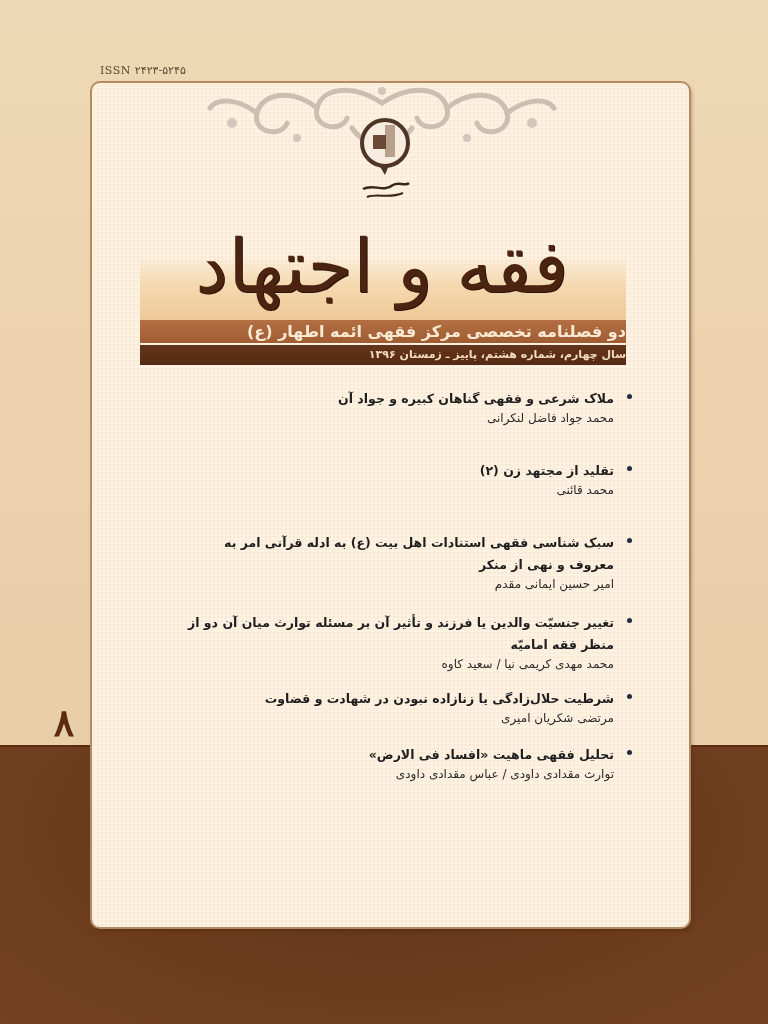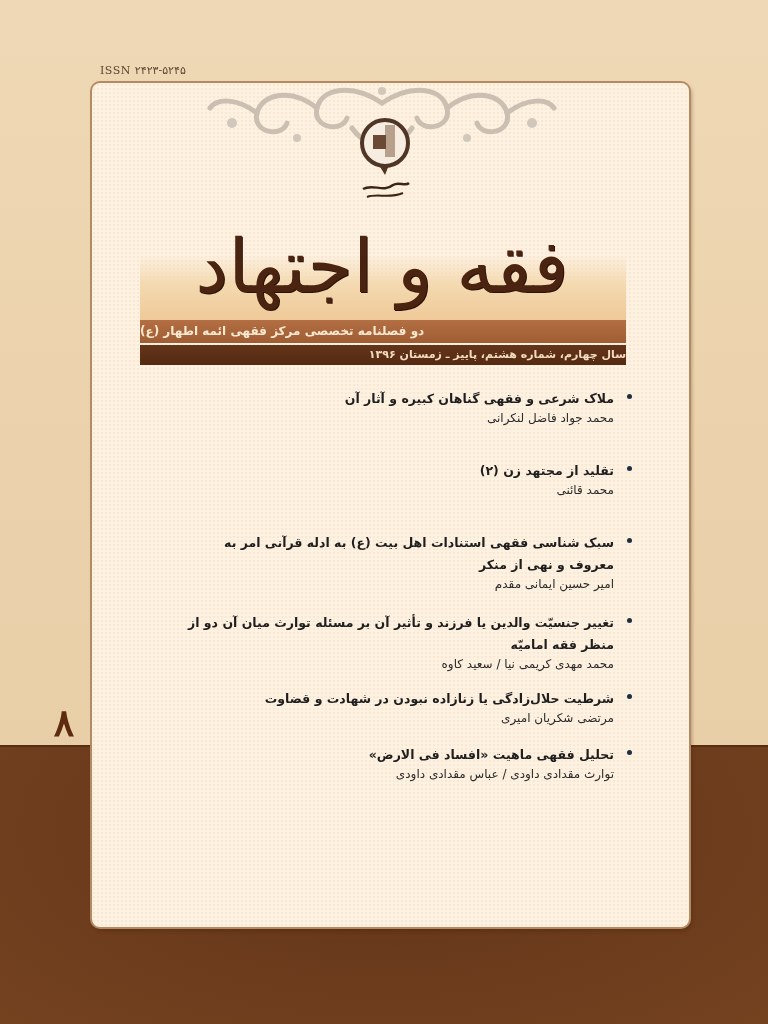--- a/index.html
+++ b/index.html
@@ -48,22 +48,22 @@
   .title {
     position:absolute; left:40px; top:128px; width:500px; height:110px;
     text-align:center; direction:rtl;
     font-family:"DejaVu Serif", serif; font-size:74px; color:#4a2410;
     line-height:110px; letter-spacing:6px;
     text-shadow: 1px 1px 0 #2c1206;
   }
   .band1 {
     position:absolute; left:48px; top:237px; width:486px; height:23px;
     background: linear-gradient(180deg,#b36e43,#a05d33);
-    color:#fbe9d2; font-size:12px; font-weight:bold;
-    direction:rtl; text-align:left; line-height:23px;
+    color:#fbe9d2; font-size:16px; font-weight:bold;
+    direction:rtl; text-align:right; line-height:23px;
   }
   .band2 {
     position:absolute; left:48px; top:262px; width:486px; height:20px;
     background: linear-gradient(180deg,#63341a,#552a12);
     color:#f2dcc0; font-size:11px; font-weight:bold;
     direction:rtl; text-align:right; line-height:20px;
   }
   .articles {
     position:absolute; left:60px; top:305px; width:480px;
     direction:rtl; text-align:right;
@@ -122,21 +122,21 @@
 
   <div class="title-band"></div>
   <div class="title">فقه و اجتهاد</div>
 
   <div class="band1">دو فصلنامه تخصصی مرکز فقهی ائمه اطهار (ع)</div>
   <div class="band2">سال چهارم، شماره هشتم، پاییز ـ زمستان ۱۳۹۶</div>
 
   <div class="articles">
     <div class="article" style="margin-top:0;">
       <span class="bullet"></span>
-      <div class="atitle">ملاک شرعی و فقهی گناهان کبیره و آثار آن</div>
+      <div class="atitle">ملاک شرعی و فقهی گناهان کبیره و جواد آن</div>
       <div class="author">محمد جواد فاضل لنکرانی</div>
     </div>
     <div class="article" style="margin-top:34px;">
       <span class="bullet"></span>
       <div class="atitle">تقلید از مجتهد زن (۲)</div>
       <div class="author">محمد قائنی</div>
     </div>
     <div class="article" style="margin-top:34px; width:400px; margin-left:80px;">
       <span class="bullet"></span>
       <div class="atitle">سبک شناسی فقهی استنادات اهل بیت (ع) به ادله قرآنی امر به معروف و نهی از منکر</div>

